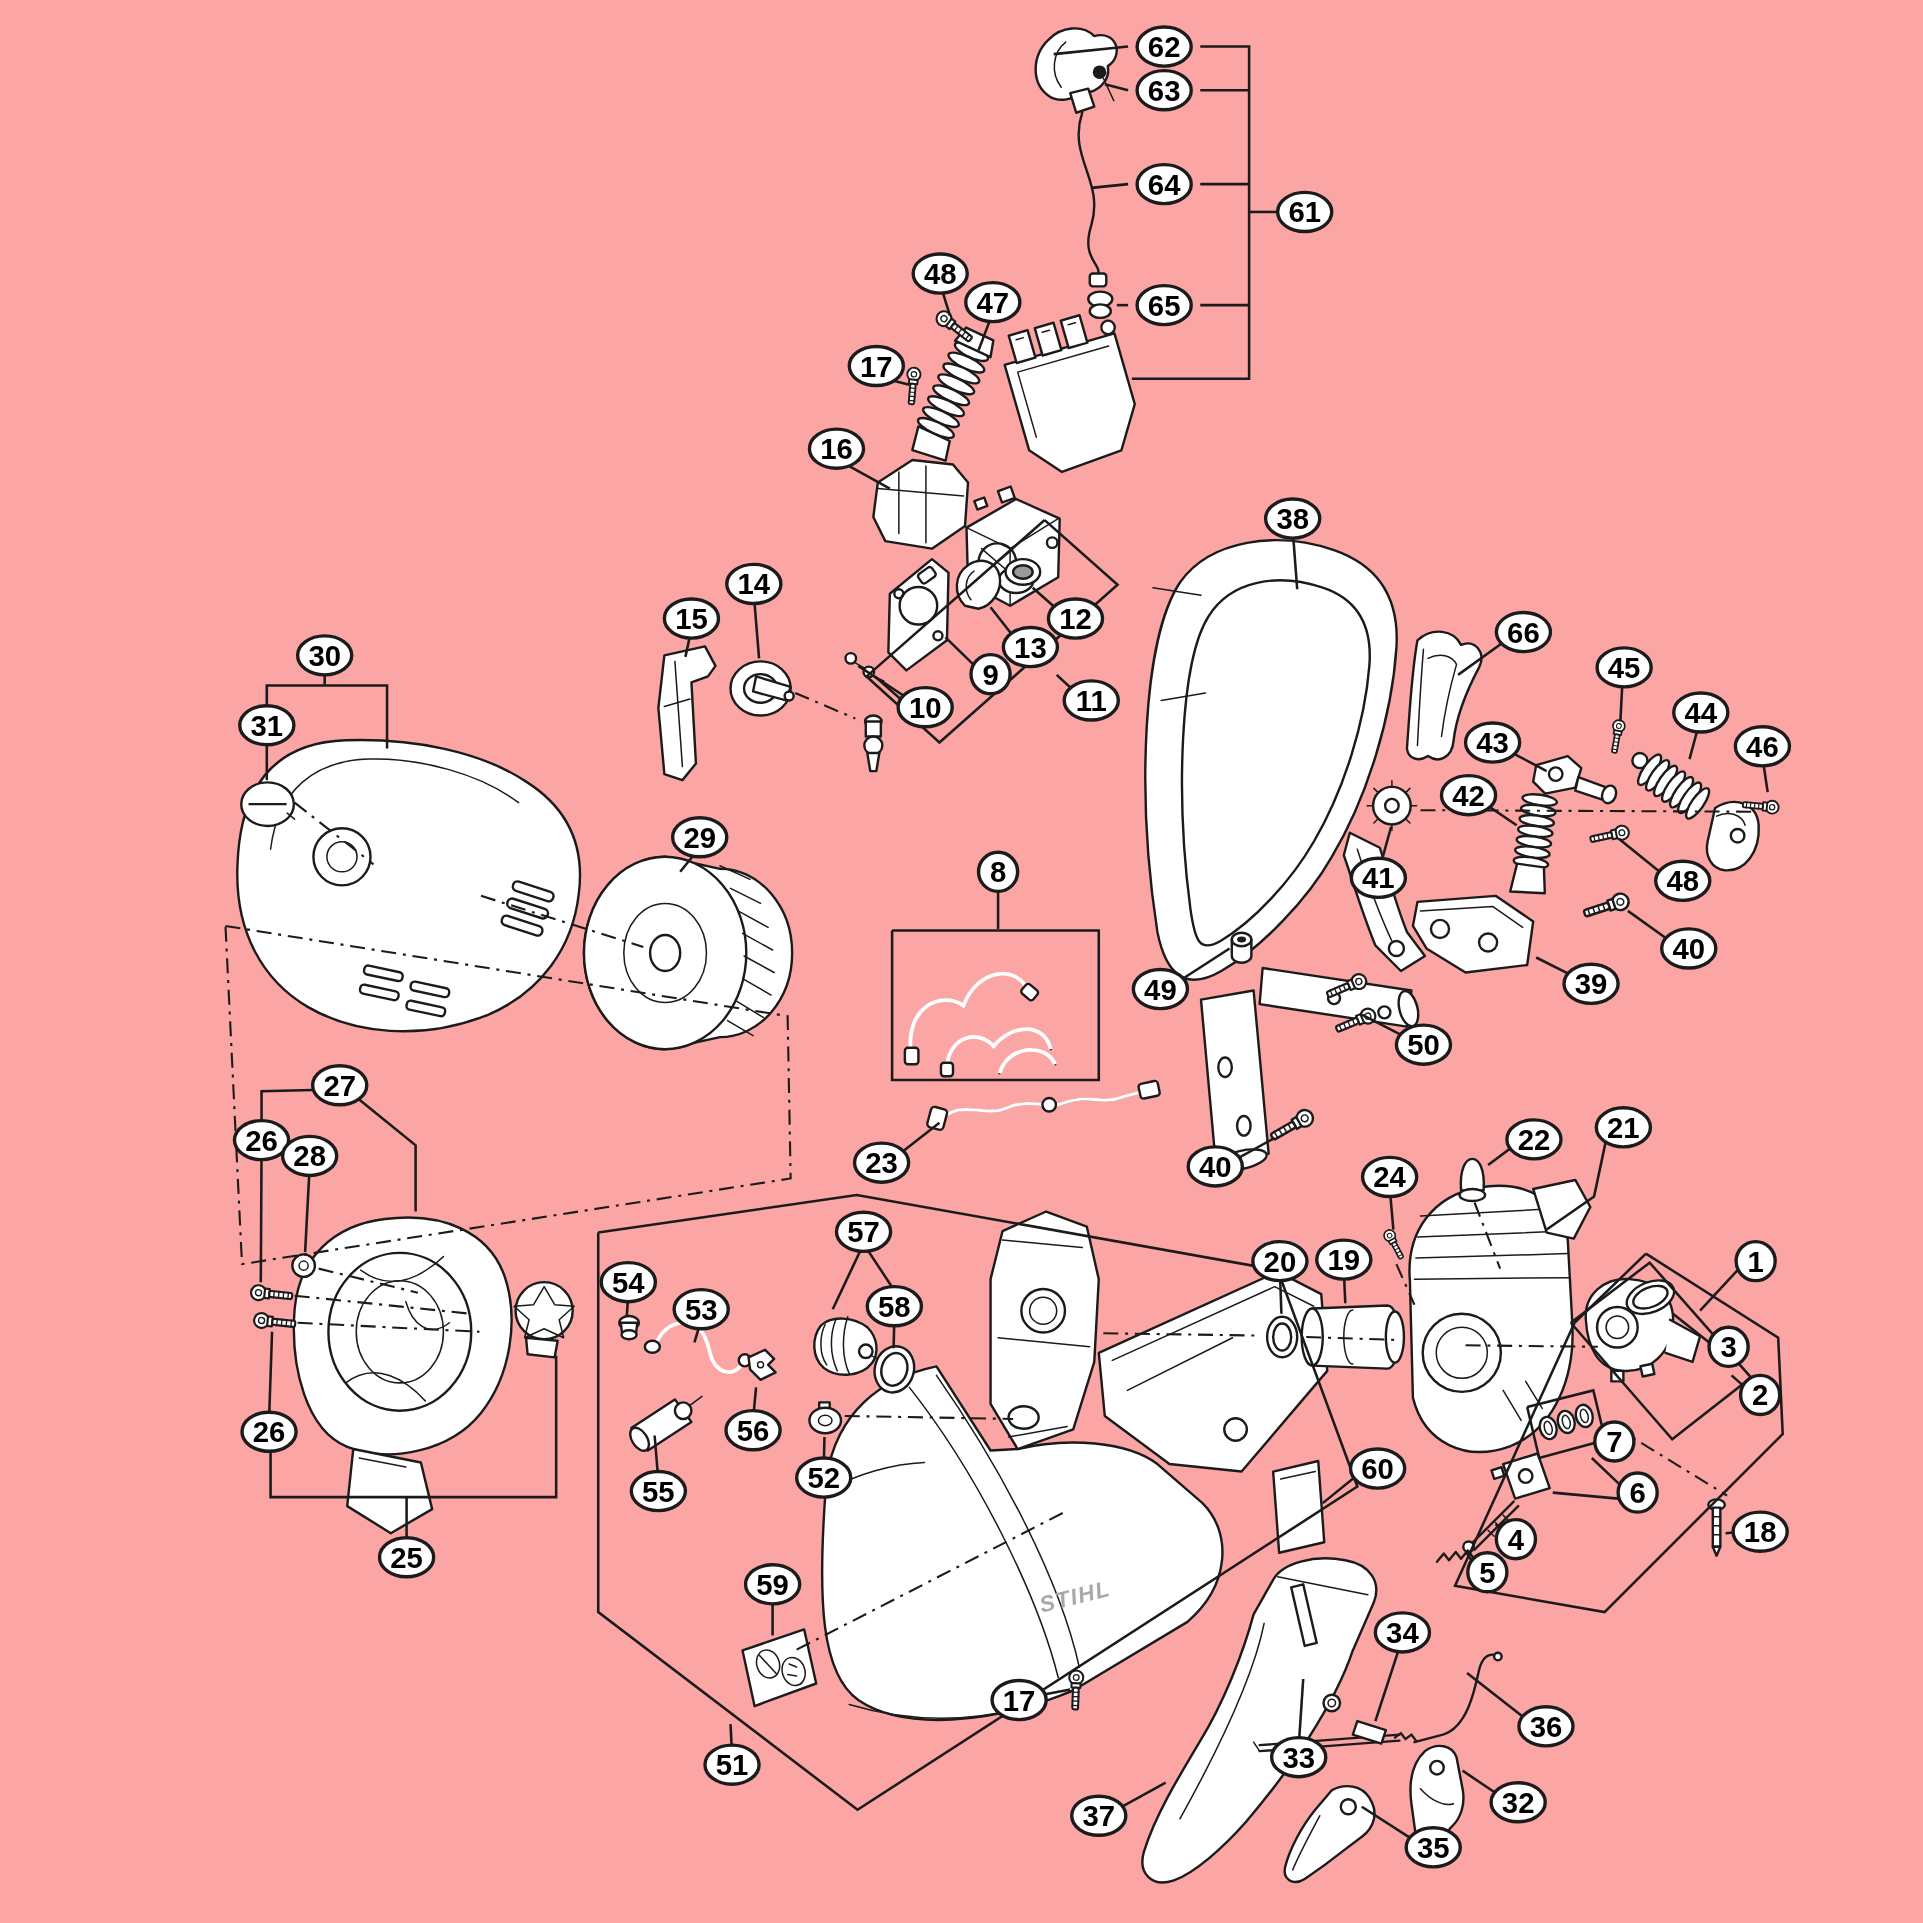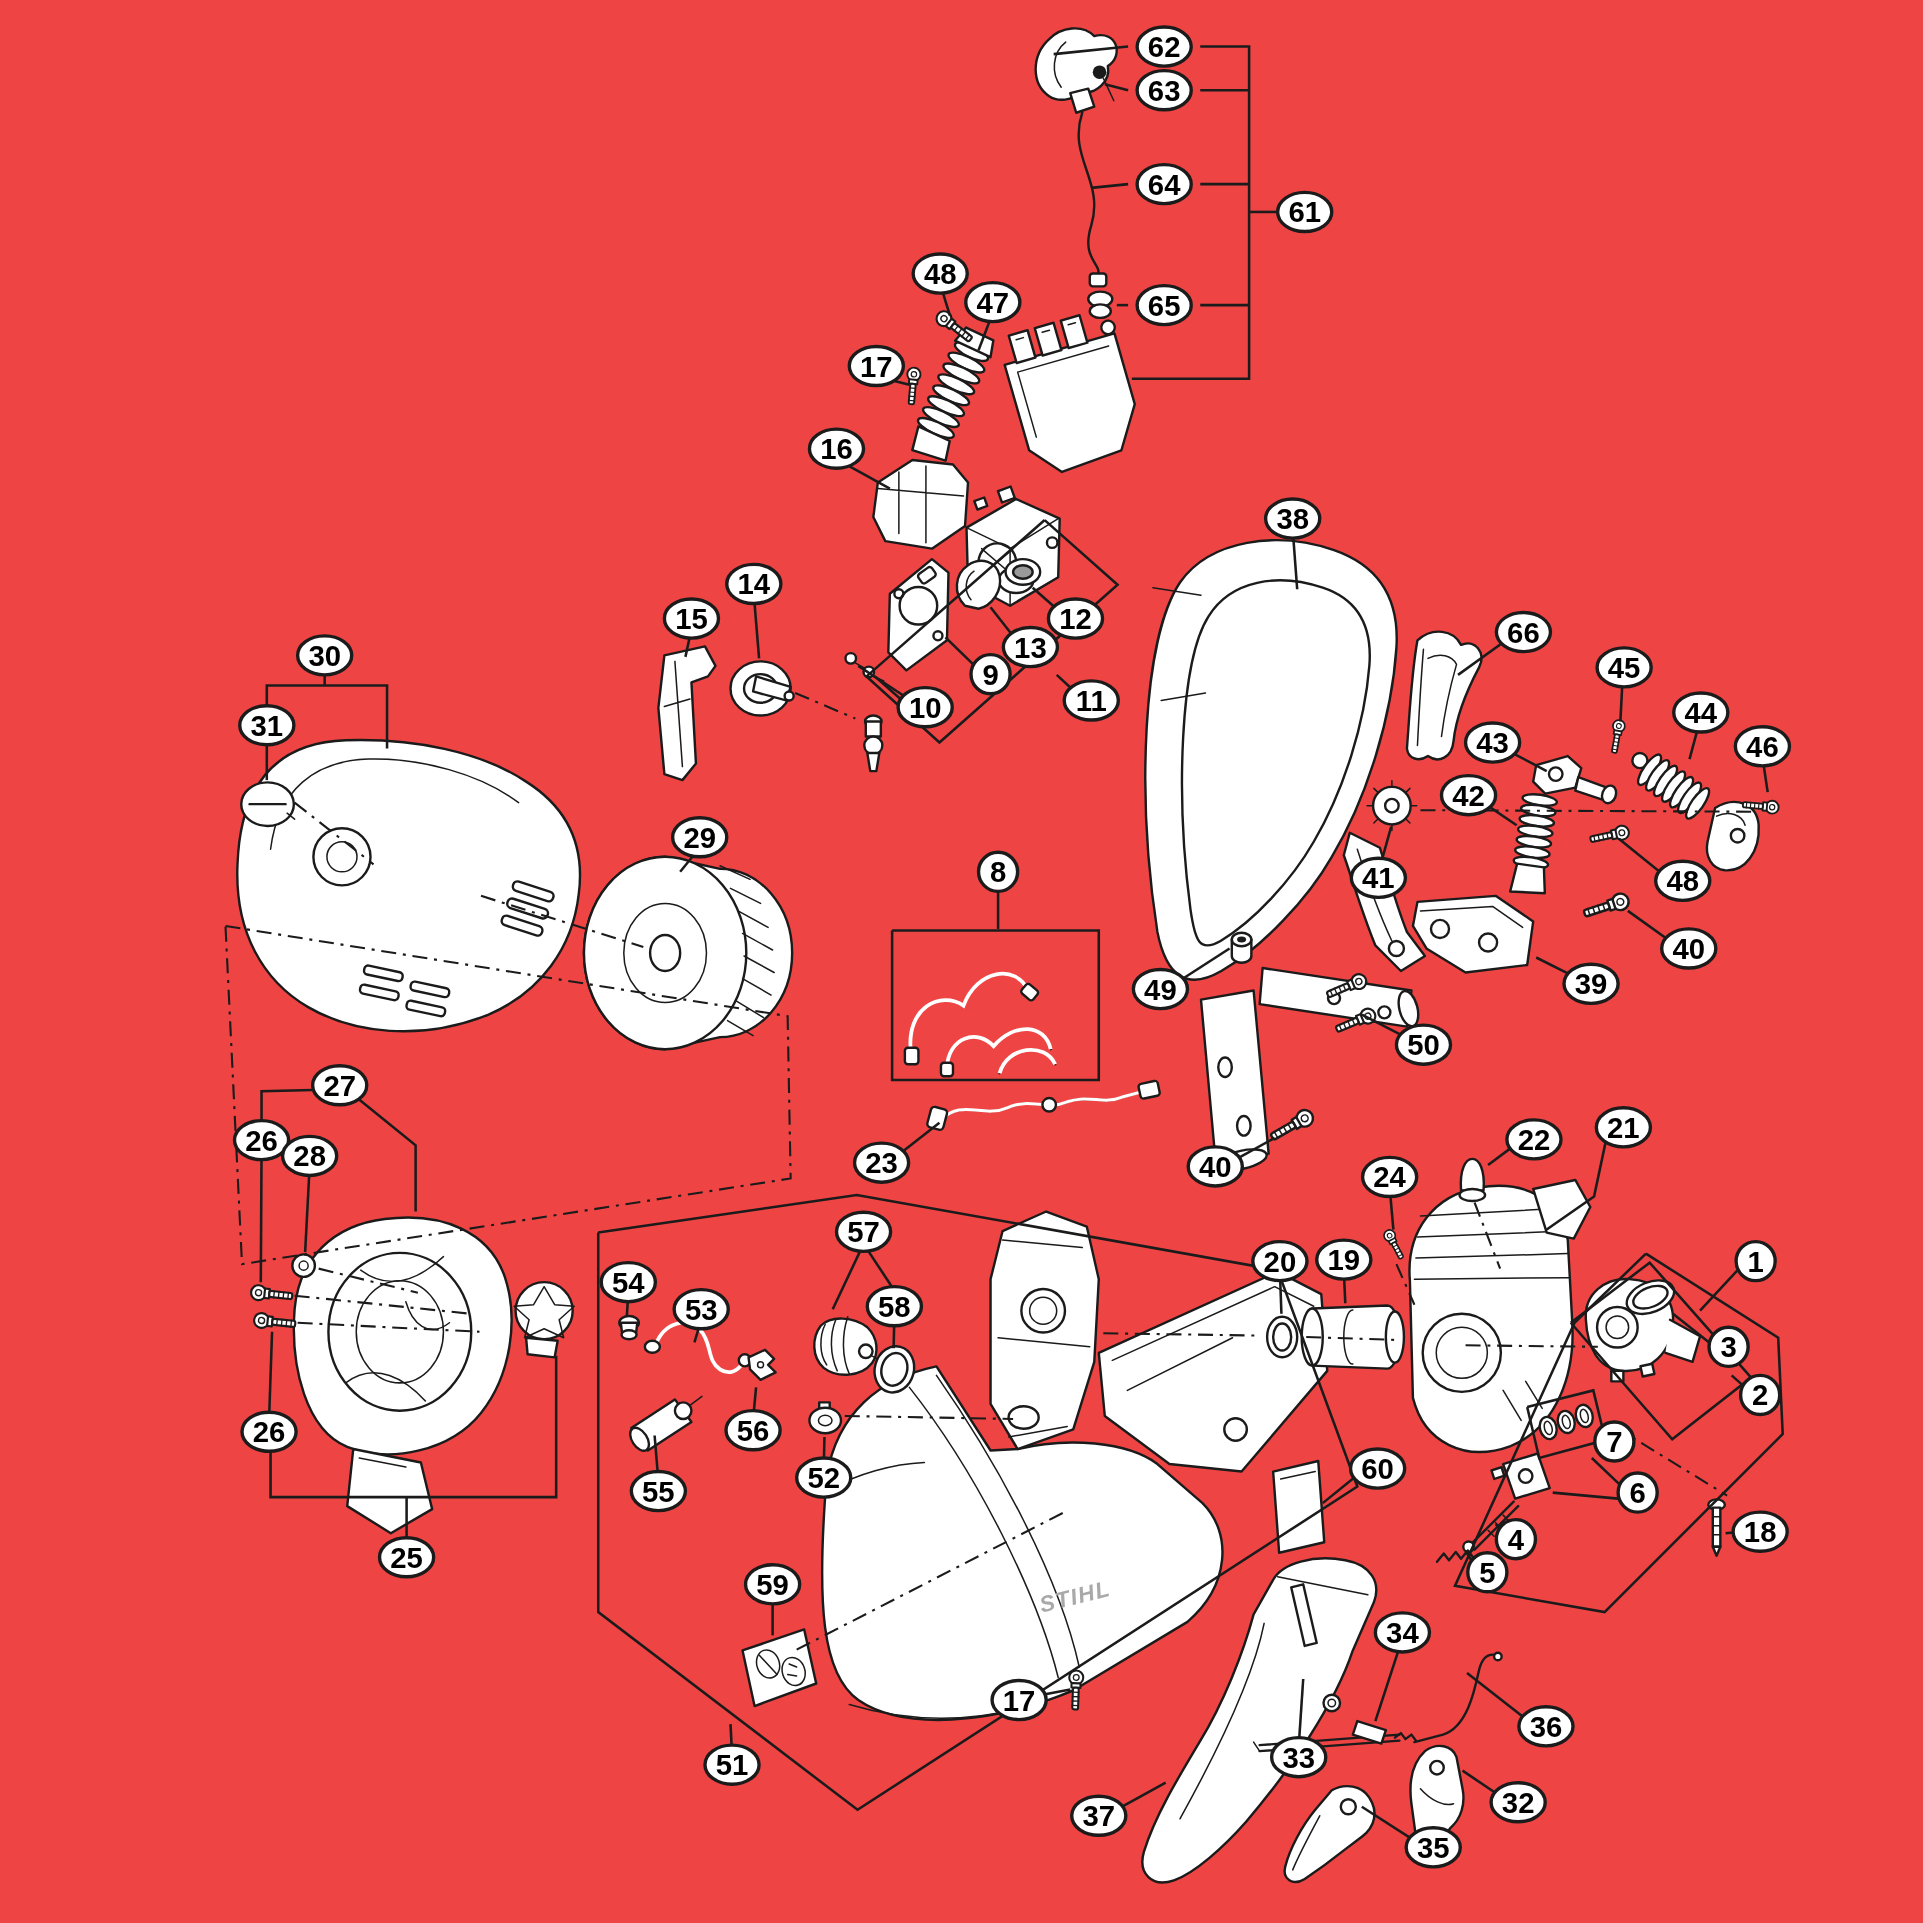--- a/index.html
+++ b/index.html
@@ -1,16 +1,16 @@
 <!DOCTYPE html>
 <html style="font-size:12px"><head>
 <meta charset="utf-8">
 <style>
   html,body{margin:0;padding:0;background:#fff;width:1924px;height:1924px;}
-  #stage{position:relative;width:1924px;height:1924px;background:#ef4444;overflow:hidden;}
+  #stage{position:relative;width:1924px;height:1924px;background:#fca5a5;overflow:hidden;}
   svg{display:block}
   .part{stroke:#1b1b1b;fill:none;stroke-width:3.2;stroke-linejoin:round;stroke-linecap:round;}
   .partfill{fill:#ffffff;}
   .shade{fill:#9a9a9a;}
   .thin{stroke-width:2;}
   .lead{stroke:#1b1b1b;stroke-width:3.4;fill:none;stroke-linejoin:round;}
   .solidbox{stroke:#1b1b1b;stroke-width:3.4;fill:none;stroke-linejoin:miter;}
   .dashdot{stroke:#1b1b1b;stroke-width:2.8;fill:none;stroke-dasharray:20 9 4 9;}
   .badge-oval{fill:#ffffff;stroke:#1b1b1b;stroke-width:4.5;}
   .badge-num{font-family:"Liberation Sans","DejaVu Sans",sans-serif;font-size:39px;font-weight:700;fill:#000;text-anchor:middle;}

